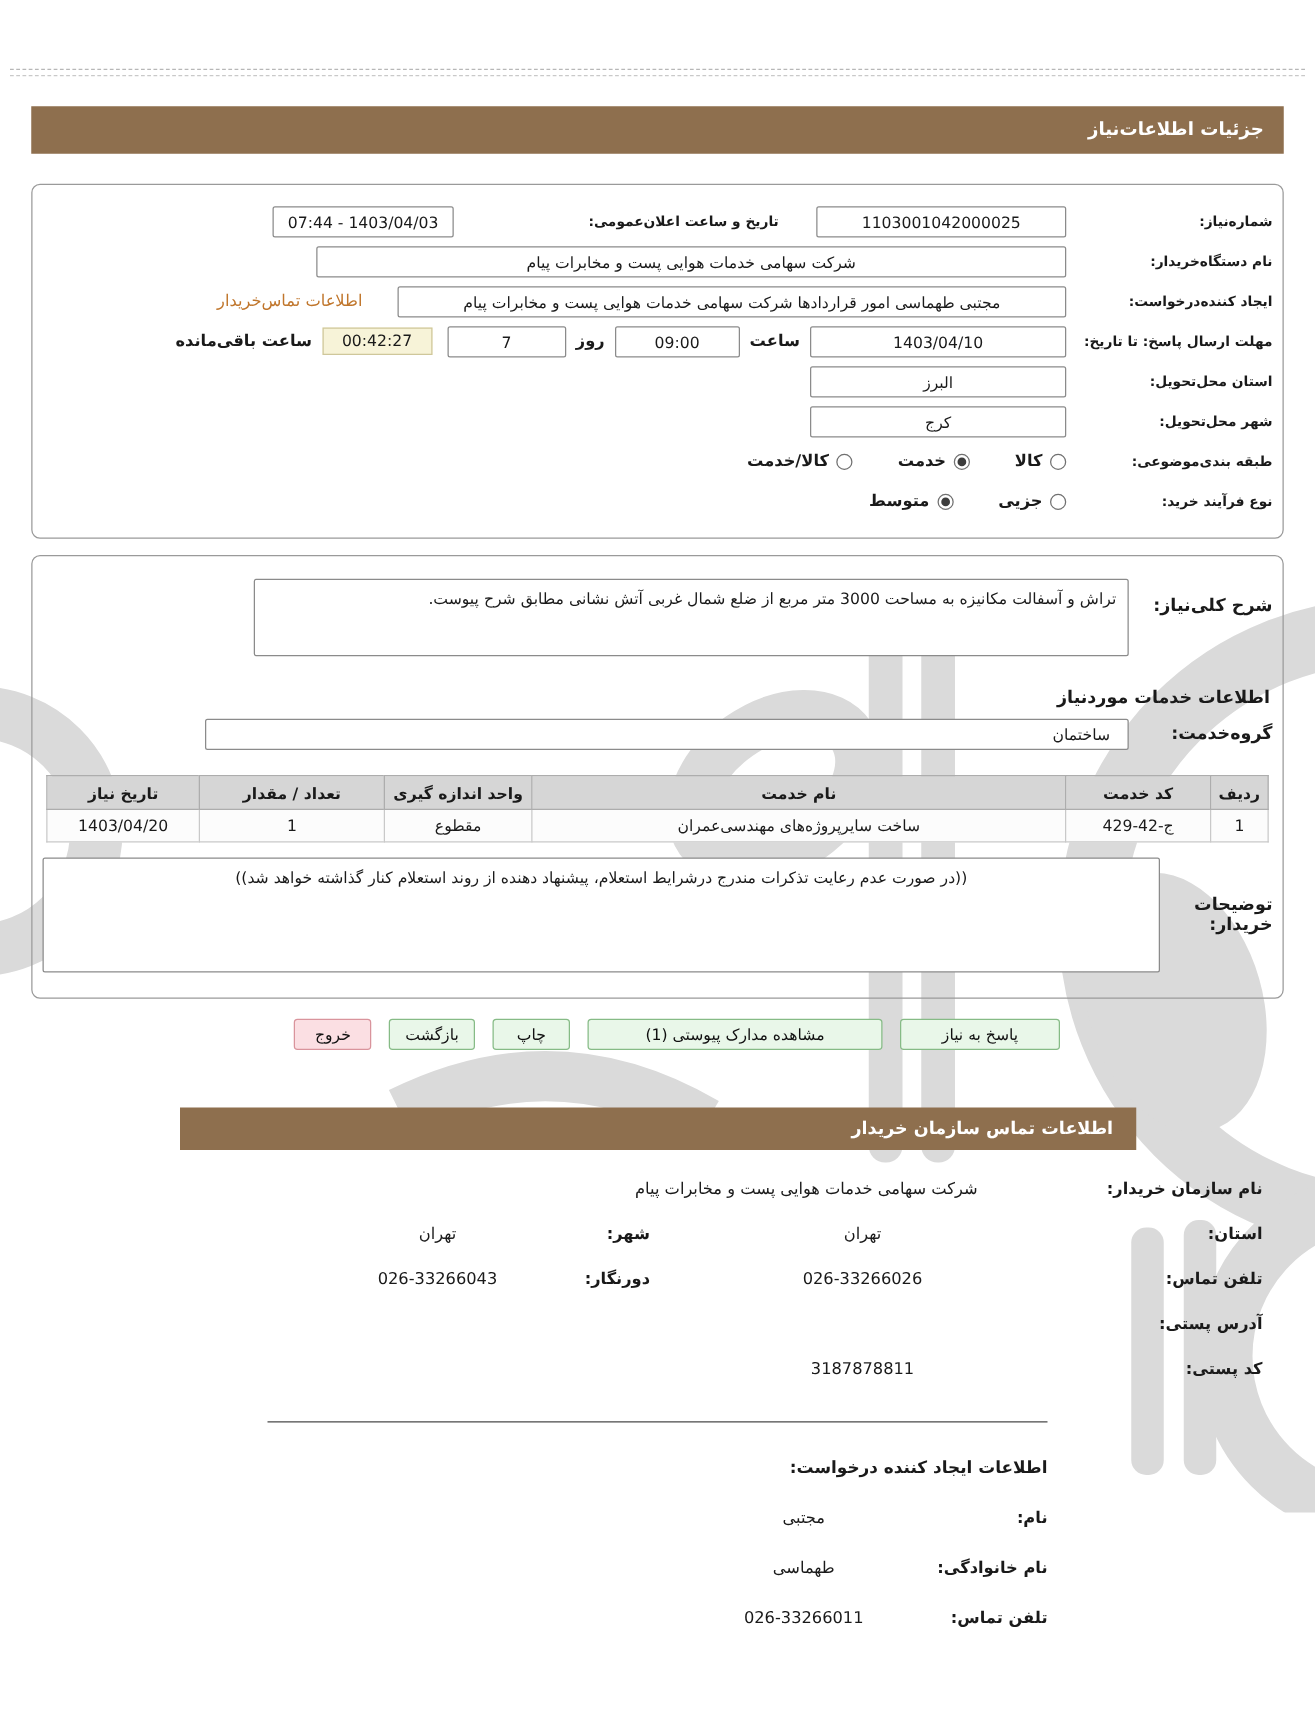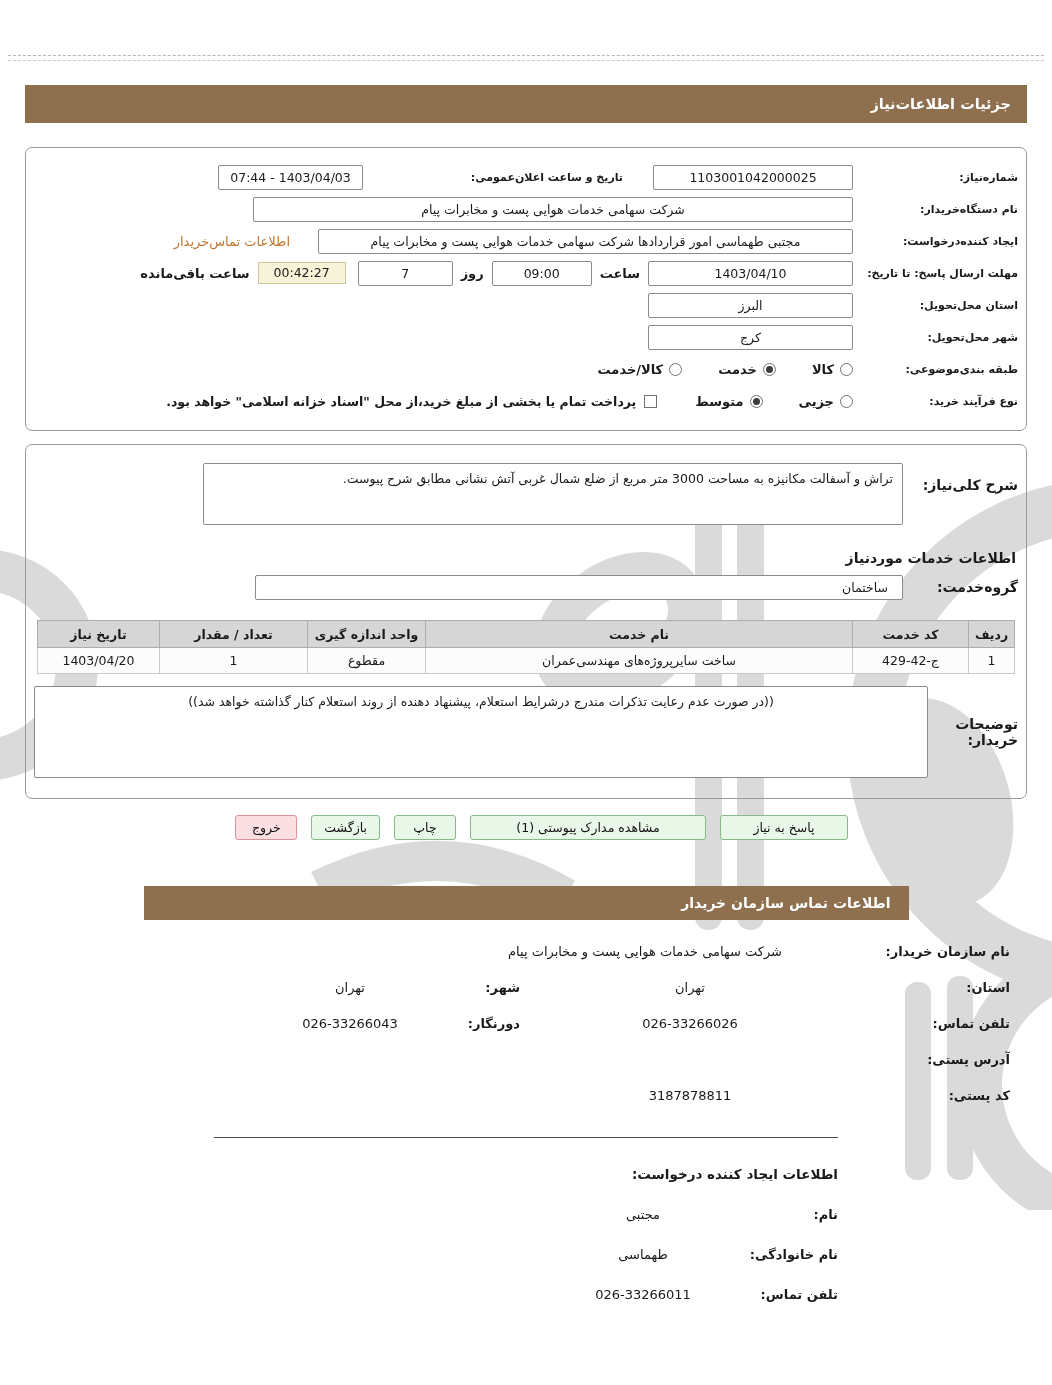--- a/index.html
+++ b/index.html
@@ -22,21 +22,21 @@
 
   .frow { display:flex; align-items:center; margin:6px 0; min-height:26px; }
   .align-start { align-items:flex-start; }
   .flabel { font-weight:bold; font-size:11px; flex:none; }
   .flabel.big { font-size:14px; }
   .w165{width:165px}.w185{width:185px}.w115{width:115px}.w90{width:90px}
 
   .field { flex:none; border:1px solid #8b8b8b; border-radius:2px; background:#fff; height:25px; line-height:23px;
            text-align:center; font-size:12.5px; overflow:hidden; white-space:nowrap; }
   .f200{width:200px}.f145{width:145px}.f600{width:600px}.f535{width:535px}.f205{width:205px}
-  .f100{width:100px}.f95{width:95px}.f725{width:648px}
+  .f100{width:100px}.f95{width:95px}.f725{width:739px}
   .right-pad { text-align:right; padding-right:14px; }
   .mr180{margin-right:75px}.mr30{margin-right:30px}.mr12{margin-right:12px}
   .small-label { font-weight:bold; font-size:13px; margin:0 8px; flex:none; }
 
   .countdown { flex:none; width:88px; height:22px; line-height:20px; text-align:center; background:#f7f3d8;
                border:1px solid #cfc79b; font-size:12.5px; margin-right:12px; direction:ltr; }
 
   .link { color:#c0762c; font-size:13px; margin-right:28px; cursor:pointer; white-space:nowrap; }
 
   .radio-item { display:flex; align-items:center; gap:6px; margin-left:36px; font-weight:bold; cursor:pointer; flex:none; }
@@ -166,24 +166,20 @@
 
       <div class="frow">
         <div class="flabel w165">نوع فرآیند خرید:</div>
         <span class="radio-item">
           <span class="radio"></span>
           <span>جزیی</span>
         </span>
         <span class="radio-item">
           <span class="radio checked"></span>
           <span>متوسط</span>
-        </span>
-        <span class="check-item">
-          <span class="checkbox"></span>
-          <span>پرداخت تمام یا بخشی از مبلغ خرید،از محل "اسناد خزانه اسلامی" خواهد بود.</span>
         </span>
       </div>
 
     </div>
 
     <div class="box box2">
 
       <div class="frow align-start">
         <div class="flabel w115 big" style="padding-top:14px;">شرح کلی‌نیاز:</div>
         <div class="textarea ta-desc">تراش و آسفالت مکانیزه به مساحت  3000 متر مربع از ضلع شمال غربی آتش نشانی مطابق شرح پیوست.</div>

